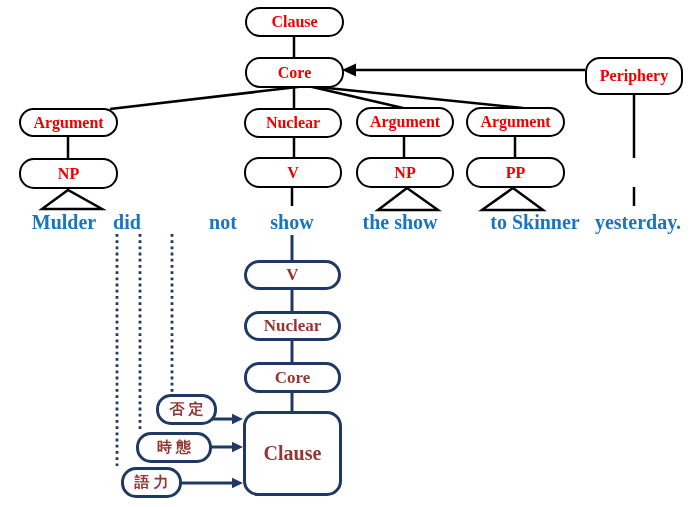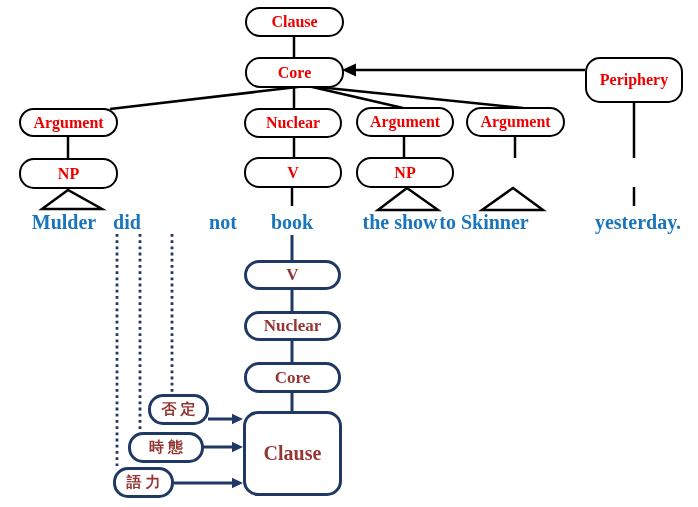--- a/index.html
+++ b/index.html
@@ -22,21 +22,21 @@
     box-sizing:border-box;
     display:flex;align-items:center;justify-content:center;
     background:#ffffff;
     font-weight:bold;
     white-space:nowrap;
     border-radius:15px;
   }
   .tb{border:2.5px solid var(--line-black,#000);color:var(--node-red,#ee0000);font-size:16px;}
   .nb{border:3px solid var(--line-navy,#1f3864);color:var(--op-maroon,#943634);font-size:17px;}
   .nb.big{font-size:20px;}
-  .nb.op{font-size:15px;letter-spacing:4px;padding-left:4px;}
+  .nb.op{font-size:15px;letter-spacing:4px;padding-left:4px;margin-left:8px;}
   .word{
     position:absolute;
     transform:translateX(-50%);
     color:var(--word-blue,#1b75bc);
     font-weight:bold;font-size:20px;
     white-space:nowrap;
   }
 </style>
 </head>
 <body>
@@ -73,35 +73,36 @@
     <line class="ln" x1="208" y1="419" x2="234" y2="419"></line>
     <polygon class="ah-n" points="243,419 232,413.8 232,424.2"></polygon>
     <line class="ln" x1="189" y1="447" x2="234" y2="447"></line>
     <polygon class="ah-n" points="243,447 232,441.8 232,452.2"></polygon>
     <line class="ln" x1="174" y1="483" x2="234" y2="483"></line>
     <polygon class="ah-n" points="243,483 232,477.8 232,488.2"></polygon>
   </svg>
 
   <div class="box tb" style="left:245px;top:7px;width:99px;height:30px;">Clause</div>
   <div class="box tb" style="left:245px;top:57px;width:99px;height:31px;">Core</div>
-  <div class="box tb" style="left:585px;top:57px;width:98px;height:46px;">Periphery</div>
+  <div class="box tb" style="left:585px;top:57px;width:98px;height:38px;">Periphery</div>
   <div class="box tb" style="left:19px;top:108px;width:99px;height:29px;">Argument</div>
   <div class="box tb" style="left:244px;top:108px;width:98px;height:30px;">Nuclear</div>
   <div class="box tb" style="left:356px;top:107px;width:98px;height:30px;">Argument</div>
   <div class="box tb" style="left:466px;top:107px;width:99px;height:30px;">Argument</div>
   <div class="box tb" style="left:19px;top:158px;width:99px;height:31px;">NP</div>
   <div class="box tb" style="left:244px;top:157px;width:98px;height:31px;">V</div>
   <div class="box tb" style="left:356px;top:157px;width:98px;height:31px;">NP</div>
+  <div class="box tb" style="left:466px;top:157px;width:99px;height:31px;">PP</div>
 
   <div class="word" style="left:64px;top:211px;">Mulder</div>
   <div class="word" style="left:127px;top:211px;">did</div>
   <div class="word" style="left:175px;top:211px;margin-left:48px;">not</div>
-  <div class="word" style="left:292px;top:211px;">book</div>
+  <div class="word" style="left:292px;top:211px;">show</div>
   <div class="word" style="left:400px;top:211px;">the show</div>
-  <div class="word" style="left:484px;top:211px;">to Skinner</div>
+  <div class="word" style="left:535px;top:211px;">to Skinner</div>
   <div class="word" style="left:638px;top:211px;">yesterday.</div>
 
   <div class="box nb" style="left:244px;top:260px;width:97px;height:30px;">V</div>
   <div class="box nb" style="left:244px;top:311px;width:97px;height:30px;">Nuclear</div>
   <div class="box nb" style="left:244px;top:362px;width:97px;height:31px;">Core</div>
   <div class="box nb big" style="left:243px;top:411px;width:99px;height:85px;">Clause</div>
   <div class="box nb op" style="left:148px;top:394px;width:61px;height:31px;">否定</div>
   <div class="box nb op" style="left:128px;top:432px;width:76px;height:31px;">時態</div>
   <div class="box nb op" style="left:113px;top:467px;width:61px;height:31px;text-align:right;">語力</div>
 

